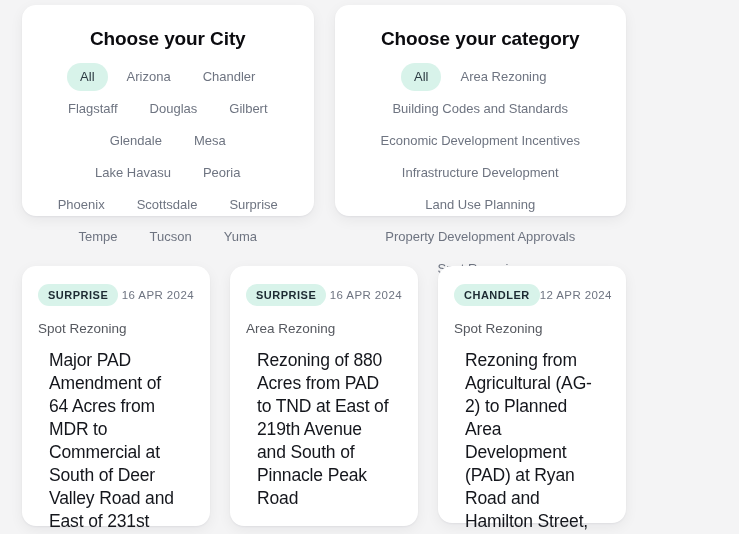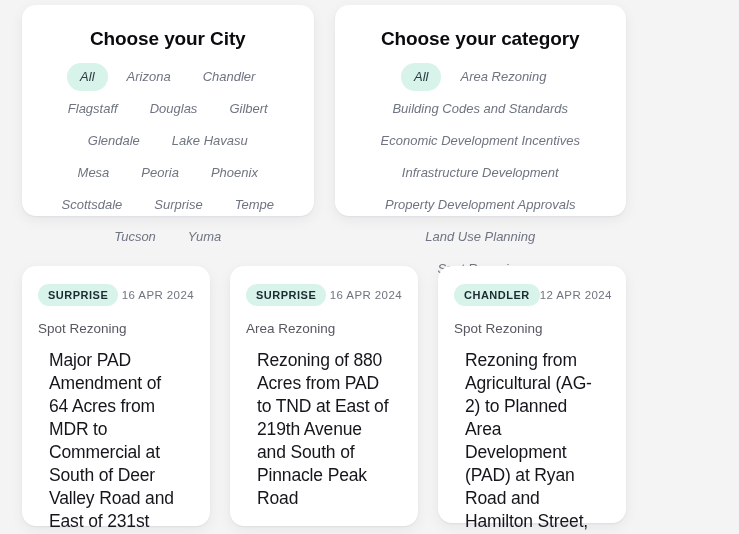--- a/index.html
+++ b/index.html
@@ -66,21 +66,20 @@
     font-size: 13px;
     line-height: 16px;
     color: #6e7481;
     padding: 6px 13px;
     border-radius: 999px;
     white-space: nowrap;
     cursor: pointer;
     background: transparent;
     border: none;
     font-family: "Liberation Sans", sans-serif;
-    font-style: italic;
   }
   .chip.active {
     background: #d8f3ea;
     color: #2c3a42;
   }
 
   
   .cards-row {
     display: flex;
     gap: 20px;
@@ -153,42 +152,42 @@
     <section class="filter-panel city">
       <h2 class="panel-title">Choose your City</h2>
       <div class="chip-list">
         <button class="chip active">All</button>
         <button class="chip">Arizona</button>
         <button class="chip">Chandler</button>
         <button class="chip">Flagstaff</button>
         <button class="chip">Douglas</button>
         <button class="chip">Gilbert</button>
         <button class="chip">Glendale</button>
+        <button class="chip">Mesa</button>
         <button class="chip">Lake Havasu</button>
-        <button class="chip">Mesa</button>
         <button class="chip">Peoria</button>
         <button class="chip">Phoenix</button>
         <button class="chip">Scottsdale</button>
         <button class="chip">Surprise</button>
         <button class="chip">Tempe</button>
         <button class="chip">Tucson</button>
         <button class="chip">Yuma</button>
       </div>
     </section>
 
     <section class="filter-panel category">
       <h2 class="panel-title">Choose your category</h2>
       <div class="chip-list">
         <button class="chip active">All</button>
         <button class="chip">Area Rezoning</button>
         <button class="chip">Building Codes and Standards</button>
         <button class="chip">Economic Development Incentives</button>
         <button class="chip">Infrastructure Development</button>
+        <button class="chip">Land Use Planning</button>
         <button class="chip">Property Development Approvals</button>
-        <button class="chip">Land Use Planning</button>
         <button class="chip">Spot Rezoning</button>
       </div>
     </section>
 
   </div>
 
   <div class="cards-row">
 
     <article class="news-card c1">
       <div class="card-top">

